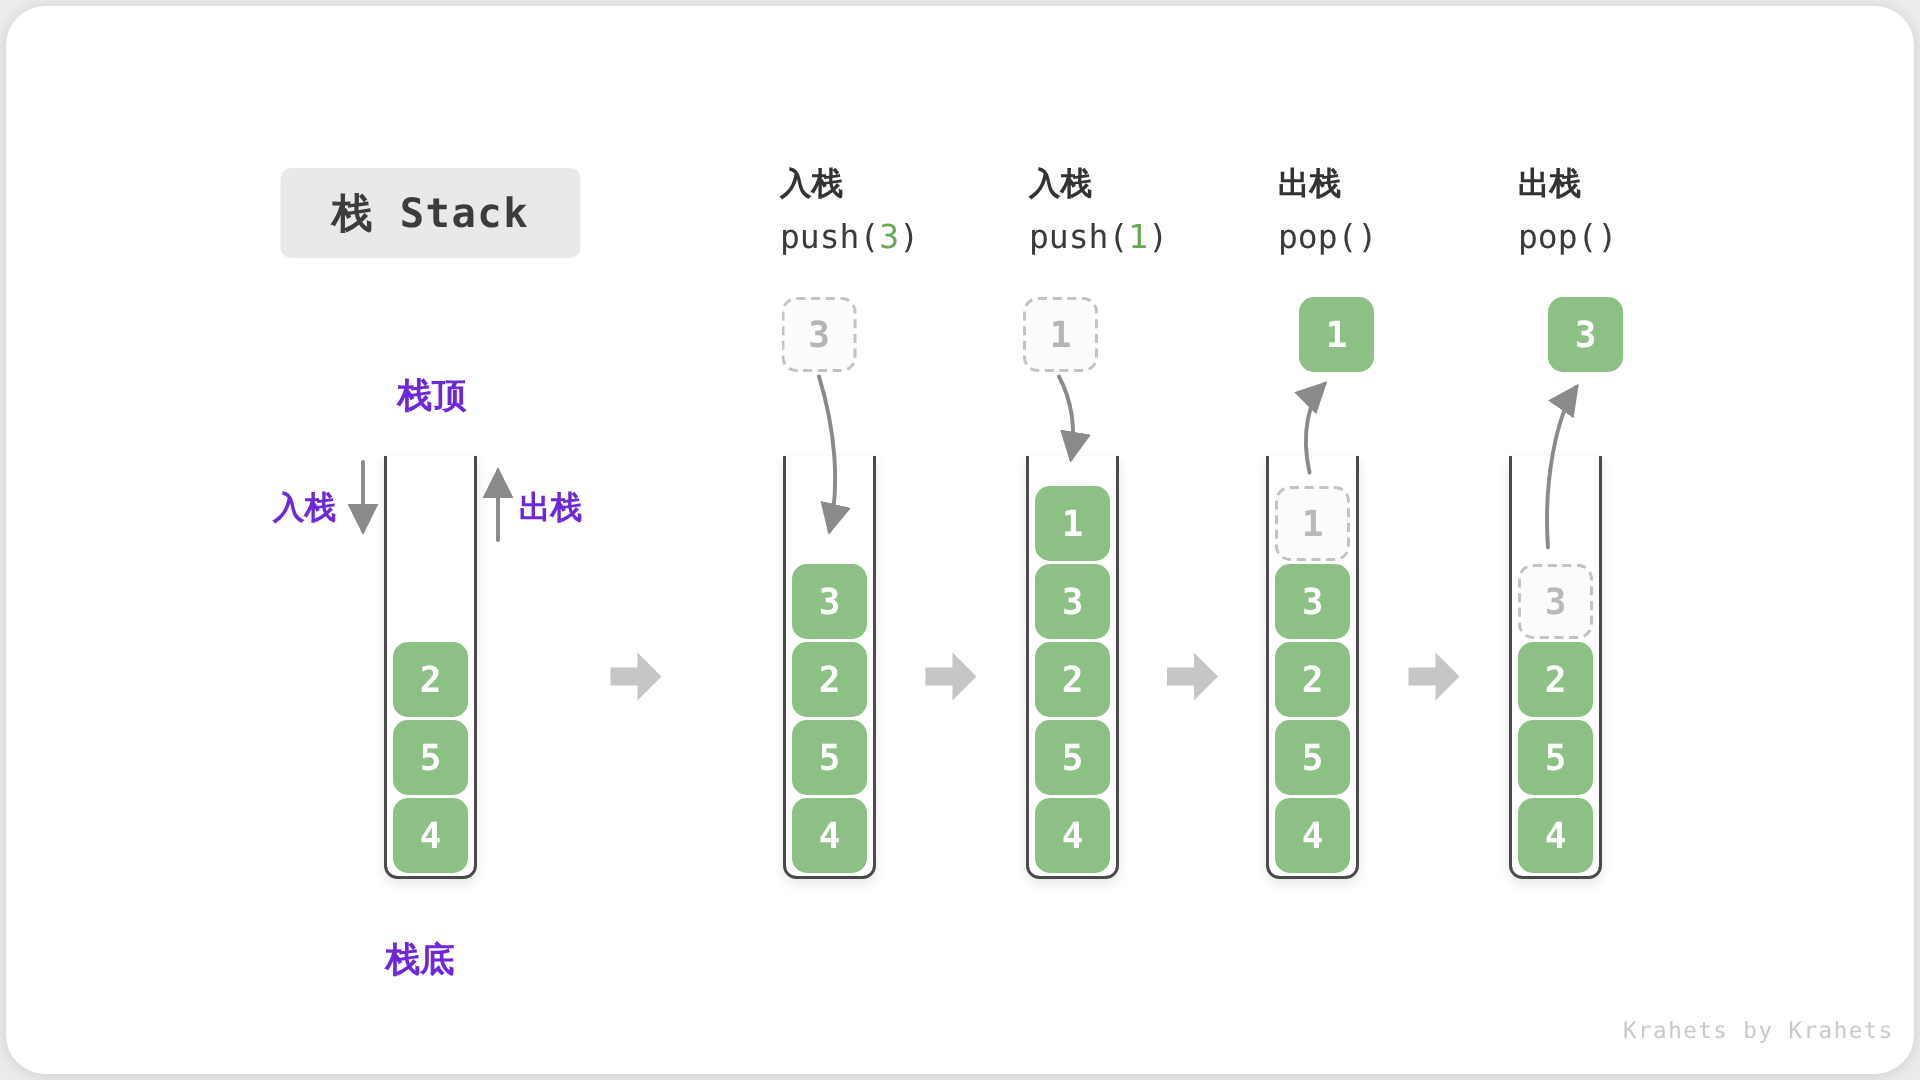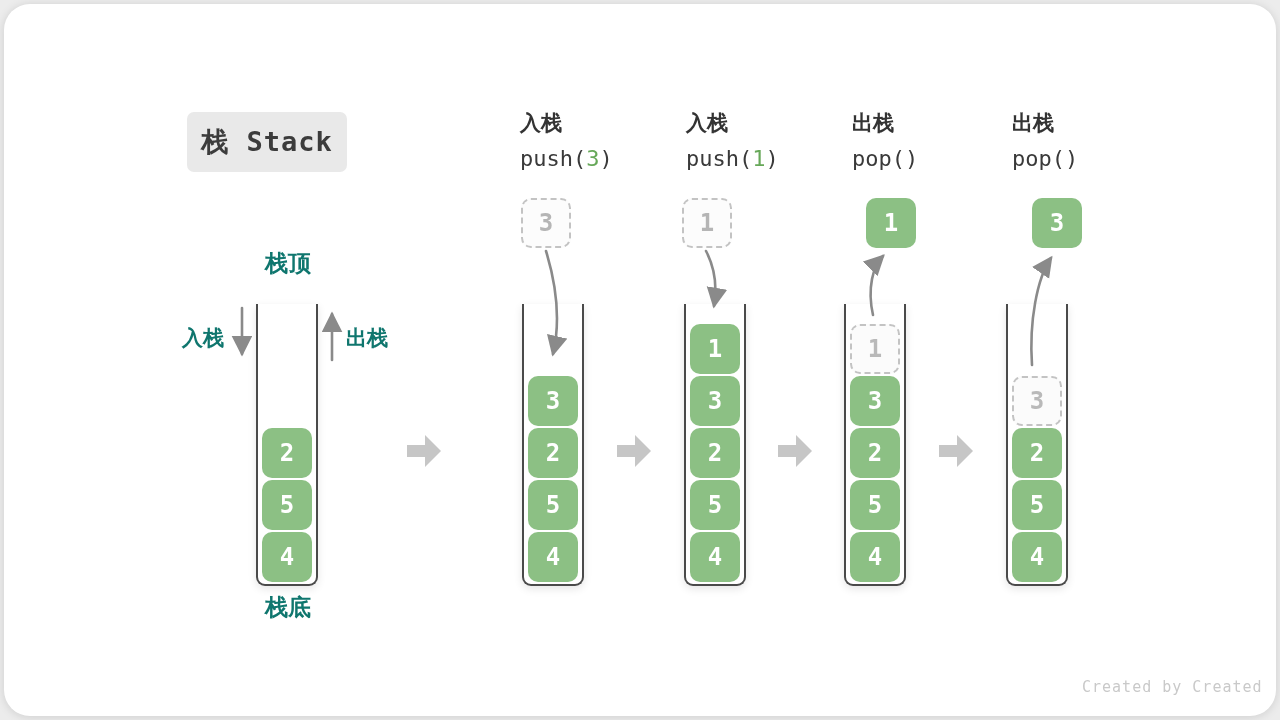--- a/index.html
+++ b/index.html
@@ -2,21 +2,21 @@
 <html style="--cell-green: #8CC084; --code-green: #67A859; --arrow-gray: #8A8A8A; --block-arrow-gray: #C6C6C6;"><head>
 <meta charset="utf-8">
 <style>
   * { box-sizing: border-box; margin: 0; padding: 0; }
   html, body { width: 1280px; height: 720px; overflow: hidden; background: #ececec;
     font-family: "Liberation Sans", sans-serif; }
   .canvas { position: absolute; left: 4px; top: 4px; width: 1272px; height: 712px;
     background: #ffffff; border-radius: 26px; box-shadow: 0 1px 10px rgba(0,0,0,.13); }
 
   
-  .title-badge { position: absolute; left: 183px; top: 108px; width: 160px; height: 60px;
+  .title-badge { position: absolute; left: 183px; top: 108px; width: 200px; height: 60px;
     background: #e9e9e9; border-radius: 7px; display: flex; align-items: center; justify-content: center;
     font-family: "DejaVu Sans Mono", monospace; font-weight: bold; font-size: 27px; color: #3c3c3c;
     letter-spacing: 1px; }
 
   
   .op-label { position: absolute; top: 102px; color: #333; }
   .op-action { display: block; font-size: 21px; font-weight: bold; line-height: 34px; }
   .op-code { display: block; margin-top: 4px; font-family: "DejaVu Sans Mono", monospace;
     font-size: 22px; font-weight: normal; color: #3a3a3a; line-height: 30px; }
   .op-arg { color: var(--code-green, #67A859); }
@@ -33,23 +33,23 @@
   .s0 { top: 228px; } .s1 { top: 176px; } .s2 { top: 124px; } .s3 { top: 72px; } .s4 { top: 20px; }
 
   
   .float-box { position: absolute; top: 194px; width: 50px; height: 50px; border-radius: 10px;
     display: flex; align-items: center; justify-content: center;
     font-family: "DejaVu Sans Mono", monospace; font-weight: bold; font-size: 24px; }
   .float-dashed { border: 2px dashed #c3c3c3; background: #fcfcfc; color: #b5b5b5; }
   .float-green { background: var(--cell-green, #8CC084); color: #fff; }
 
   
-  .cn-label { position: absolute; font-weight: bold; color: #0f766e; font-size: 23px; }
+  .cn-label { position: absolute; font-weight: bold; color: #6d28d9; font-size: 23px; }
   .label-top    { left: 253px; top: 244px; width: 62px; text-align: center; }
-  .label-bottom { left: 253px; top: 588px; width: 62px; text-align: center; }
+  .label-bottom { left: 253px; top: 620px; width: 62px; text-align: left; }
   .label-push { left: 178px; top: 320px; font-size: 21px; }
   .label-pop  { left: 342px; top: 320px; font-size: 21px; }
 
   
   .overlay { position: absolute; left: 0; top: 0; width: 1280px; height: 720px; pointer-events: none; }
   .thin-arrow { stroke: var(--arrow-gray, #8A8A8A); stroke-width: 2.6; fill: none; stroke-linecap: round; }
   .arrow-head { fill: var(--arrow-gray, #8A8A8A); }
   .block-arrow { fill: var(--block-arrow-gray, #C6C6C6); }
 
   .watermark { position: absolute; left: 1078px; top: 674px; font-family: "DejaVu Sans Mono", monospace;
@@ -142,14 +142,14 @@
 
     <path class="thin-arrow" style="marker-end:url(#ah)" d="M869,311 C863,284 869,262 879,252"></path>
     <path class="thin-arrow" style="marker-end:url(#ah)" d="M1028,361 C1025,318 1033,274 1047,254"></path>
 
     <polygon class="block-arrow" points="403,441 421,441 421,431 437,447 421,463 421,453 403,453"></polygon>
     <polygon class="block-arrow" points="613,441 631,441 631,431 647,447 631,463 631,453 613,453"></polygon>
     <polygon class="block-arrow" points="774,441 792,441 792,431 808,447 792,463 792,453 774,453"></polygon>
     <polygon class="block-arrow" points="935,441 953,441 953,431 969,447 953,463 953,453 935,453"></polygon>
   </svg>
 
-  <div class="watermark">Created by Created</div>
+  <div class="watermark">Krahets by Krahets</div>
 </div>
 
 </body></html>

